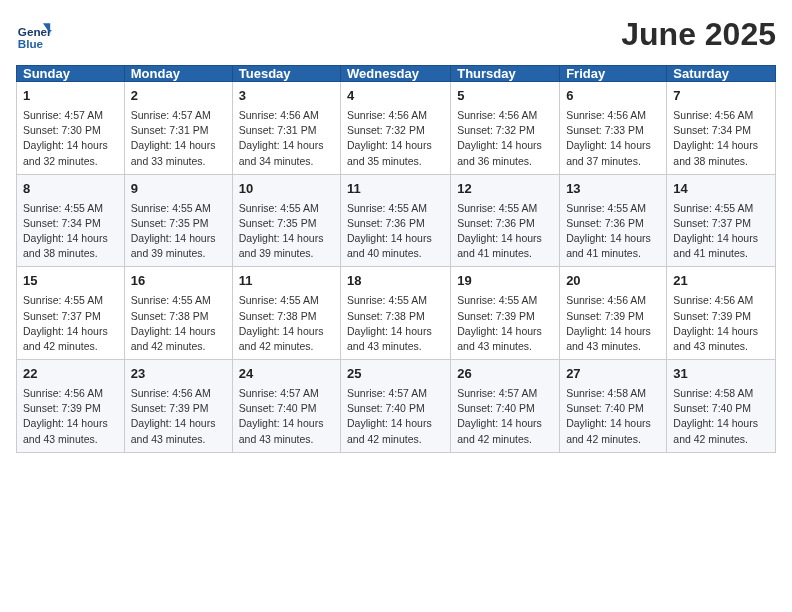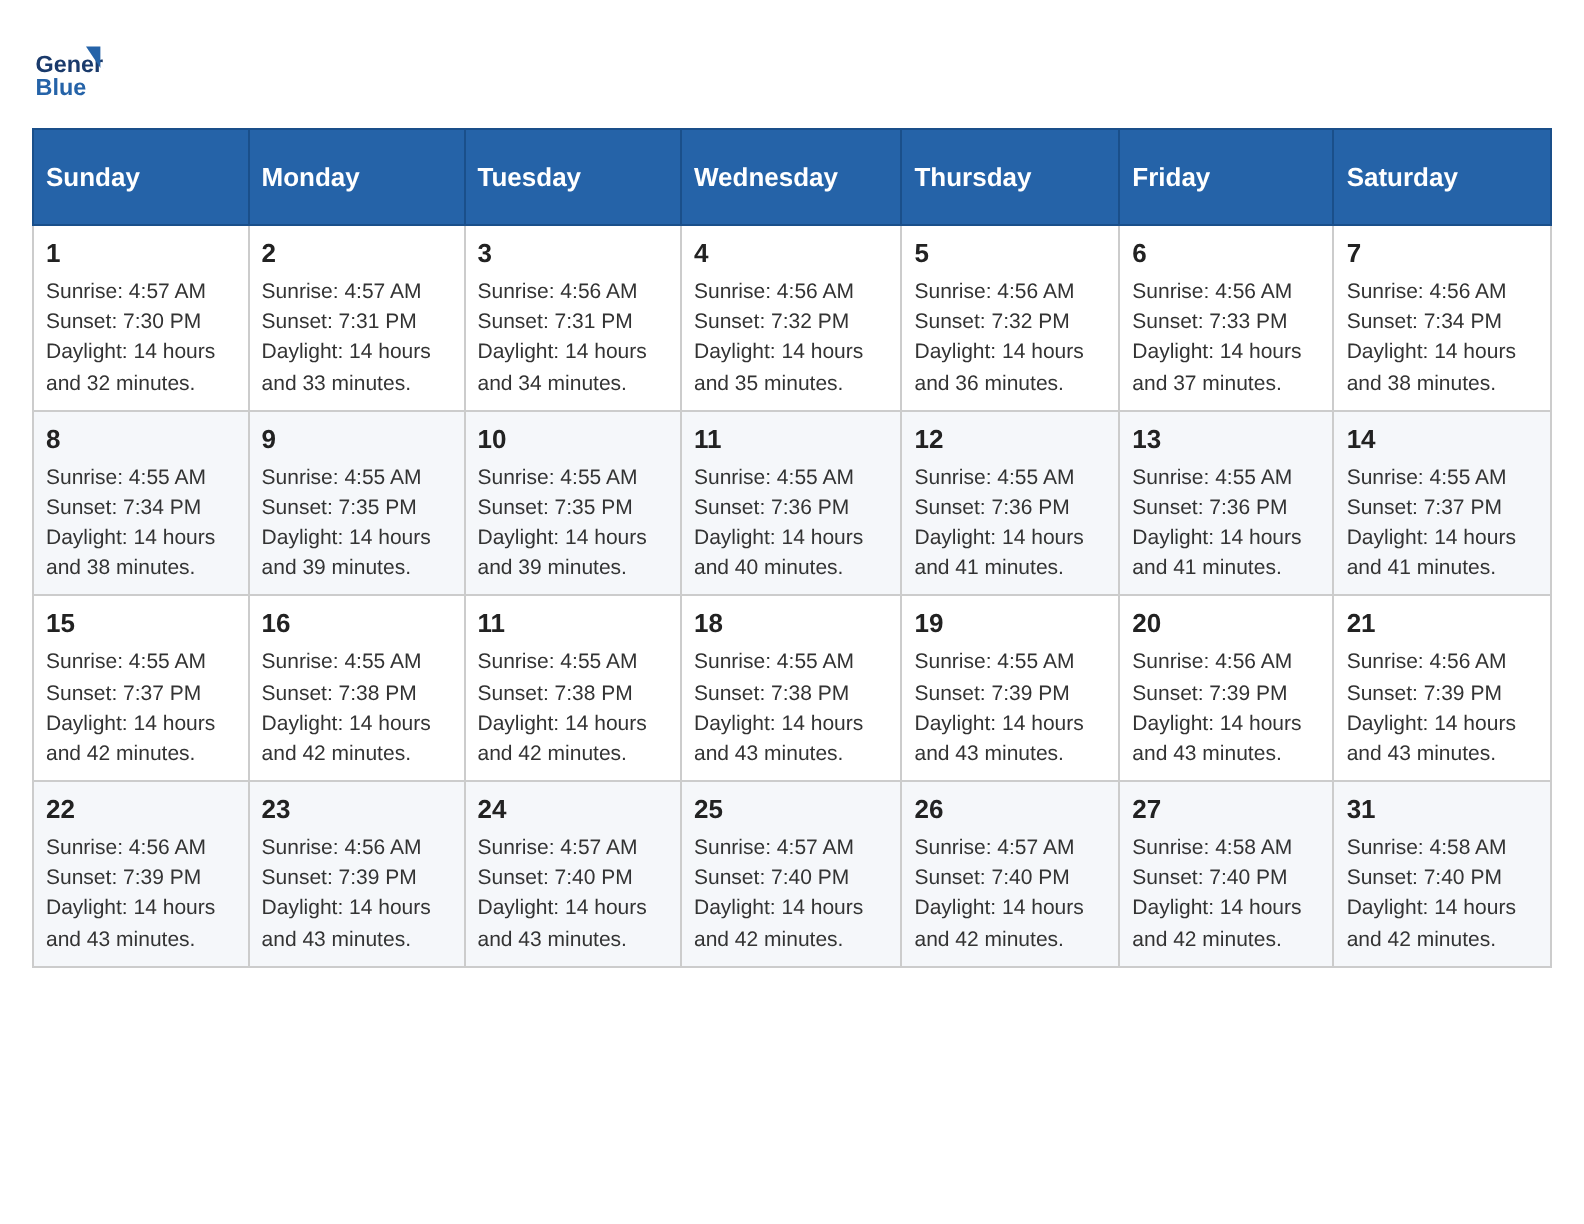--- a/index.html
+++ b/index.html
@@ -40,21 +40,21 @@
     .calendar {
       width: 100%;
       border-collapse: collapse;
       border: 1px solid #ccc;
     }
     .calendar th {
       background: #2563a8;
       color: #fff;
       font-size: 13px;
       font-weight: bold;
-      padding: 16px 6px;
+      padding: 0 6px;
       text-align: left;
       border: 1px solid #1a4f8a;
     }
     .calendar td {
       vertical-align: top;
       border: 1px solid #ccc;
       padding: 5px 6px;
       width: 113px;
       min-height: 80px;
       background: #fff;
@@ -84,20 +84,21 @@
 
 <div class="header">
   <div class="logo">
     <svg class="logo-icon" viewBox="0 0 40 40">
       <text x="2" y="22" font-size="13" font-weight="bold" fill="#1a3a6b" font-family="Arial">General</text>
       <text x="2" y="35" font-size="13" font-weight="bold" fill="#2563a8" font-family="Arial">Blue</text>
       <polygon points="30,8 38,8 38,20" fill="#2563a8"></polygon>
     </svg>
   </div>
   <div class="title-block">
+    <div class="month-year">June 2025</div>
   </div>
 </div>
 
 <table class="calendar">
   <thead>
     <tr id="days-header">
         <th>Sunday</th>
         <th>Monday</th>
         <th>Tuesday</th>
         <th>Wednesday</th>

